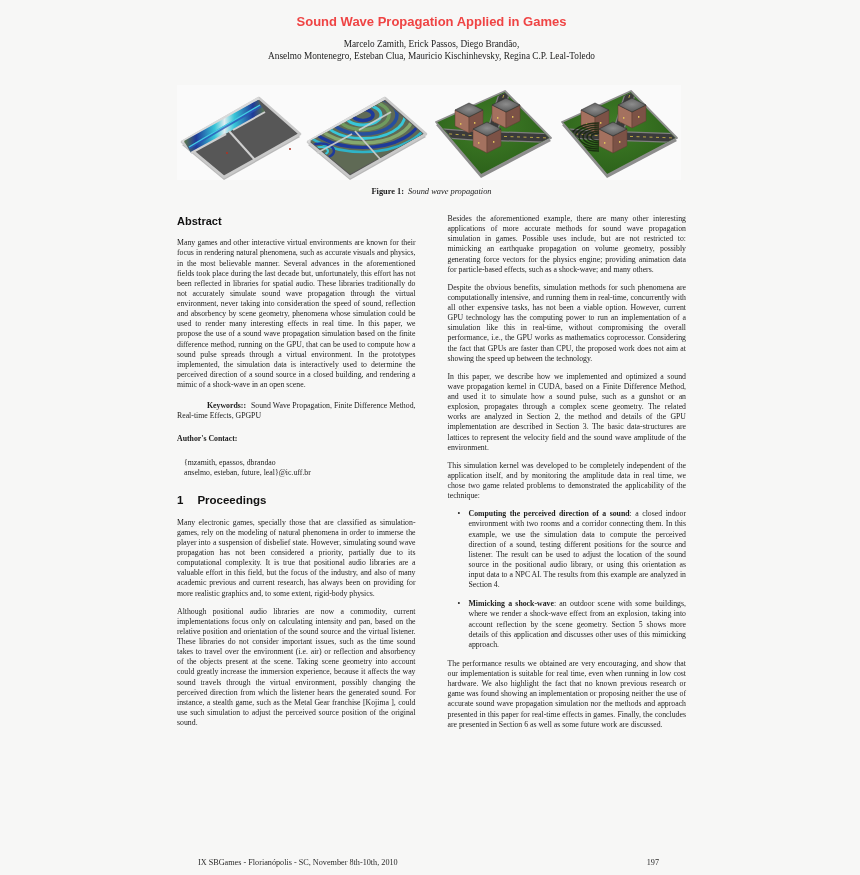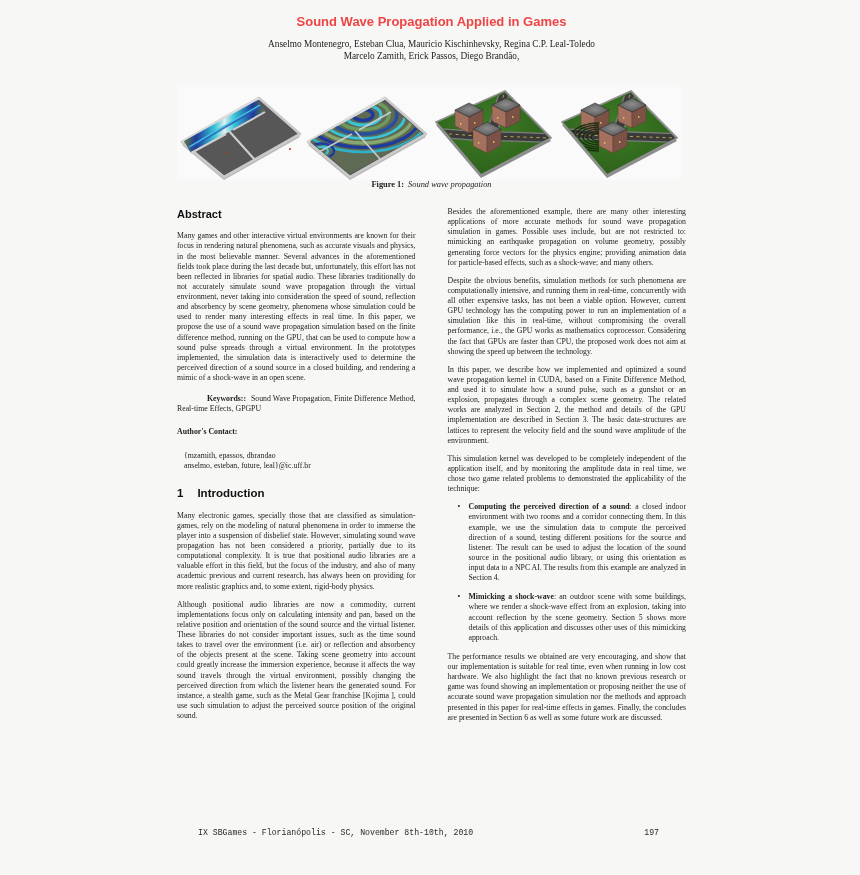--- a/index.html
+++ b/index.html
@@ -22,21 +22,21 @@
   }
   .paper-title {
     margin-top:14px; text-align:center;
     font-family:"Liberation Sans","DejaVu Sans",sans-serif;
     font-weight:bold; font-size:13px; color:#ef4444;
   }
   .authors { margin-top:9px; text-align:center; font-size:9.3px; line-height:12px; color:#222; }
 
   .figure-strip { margin-top:23px; display:flex; }
   .fig-tile { width:126px; height:95px; background:#fafafa; }
-  .fig-caption { text-align:center; font-size:8.4px; }
+  .fig-caption { margin-top:7px; text-align:center; font-size:8.4px; }
   .fig-caption .cap-label { font-weight:bold; }
   .fig-caption .cap-text { font-style:italic; margin-left:4px; }
 
   .columns { margin-top:18px; display:flex; gap:32px; }
   .col { width:244.5px; font-size:7.8px; line-height:1.3; }
   .col p { text-align:justify; margin-bottom:8px; }
 
   h2.abstract-h {
     font-family:"Liberation Sans","DejaVu Sans",sans-serif;
     font-size:11px; font-weight:bold; color:#111; margin-bottom:10px;
@@ -51,24 +51,24 @@
   .kw .b, .b { font-weight:bold; }
   .kw .b { margin-right:5px;padding-left:30px; }
   .contact-h { font-weight:bold; margin-top:13px; }
   .contact-block { margin-top:13px; padding-left:7px; }
 
   ul.bullets { list-style:none; margin:0 0 8px 0; }
   ul.bullets li { position:relative; margin-left:21px; margin-bottom:9px; text-align:justify; }
   ul.bullets li::before { content:"\2022"; position:absolute; left:-11px; top:0; }
 
   .page-footer {
-    position:absolute; left:177px; top:828px; width:509px;
+    position:absolute; left:177px; top:858px; width:509px;
     display:flex; justify-content:space-between;
     padding:0 27px 0 21px;
-    font-family:Liberation Mono, monospace;
+    font-family:Liberation Serif, serif;
     font-size:8.2px; color:#2a2a2a;
   }
   svg { display:block; }
 </style>
 </head>
 <body>
 
 <svg width="0" height="0" style="position:absolute" aria-hidden="true">
   <defs>
     <linearGradient id="wavebandg" x1="0" y1="0" x2="1" y2="0">
@@ -143,22 +143,22 @@
     </g>
   </defs>
 </svg>
 
 <div class="content">
 
 
   <h1 class="paper-title">Sound Wave Propagation Applied in Games</h1>
 
   <div class="authors">
+    <div>Marcelo Zamith, Erick Passos, Diego Brandão,</div>
     <div>Anselmo Montenegro, Esteban Clua, Mauricio Kischinhevsky, Regina C.P. Leal-Toledo</div>
-    <div>Marcelo Zamith, Erick Passos, Diego Brandão,</div>
   </div>
 
   <div class="figure-strip">
     <div class="fig-tile">
       <svg width="126" height="95" viewBox="0 0 126 95">
         <use href="#room-slab"></use>
         <polygon points="7,56 81,15 88,27 14,68" fill="url(#wavebandg)"></polygon>
         <path d="M12,63 C 32,51 56,37 84,21" stroke="#2a57b8" stroke-width="3" fill="none" opacity="0.8"></path>
         <path d="M12,62 C 32,50 56,36 83,20" stroke="#45d8e8" stroke-width="1.3" fill="none" opacity="0.9"></path>
         <line x1="14" y1="68" x2="49" y2="49" stroke="#cfcfcf" stroke-width="2"></line>
@@ -223,21 +223,21 @@
         <span class="b">Keywords::</span><span>Sound Wave Propagation, Finite Difference Method, Real-time Effects, GPGPU</span>
       </p>
 
       <div class="contact-h">Author's Contact:</div>
       <div class="contact-block">
         <div>{mzamith, epassos, dbrandao</div>
         <div>anselmo, esteban, future, leal}@ic.uff.br</div>
       </div>
 
       <h2 class="section-h">
-        <span class="sec-num">1</span><span>Introduction</span>
+        <span class="sec-num">1</span><span>Proceedings</span>
       </h2>
       <p>Many electronic games, specially those that are classified as simulation-games, rely on the modeling of natural phenomena in order to immerse the player into a suspension of disbelief state. However, simulating sound wave propagation has not been considered a priority, partially due to its computational complexity. It is true that positional audio libraries are a valuable effort in this field, but the focus of the industry, and also of many academic previous and current research, has always been on providing for more realistic graphics and, to some extent, rigid-body physics.</p>
       <p>Although positional audio libraries are now a commodity, current implementations focus only on calculating intensity and pan, based on the relative position and orientation of the sound source and the virtual listener. These libraries do not consider important issues, such as the time sound takes to travel over the environment (i.e. air) or reflection and absorbency of the objects present at the scene. Taking scene geometry into account could greatly increase the immersion experience, because it affects the way sound travels through the virtual environment, possibly changing the perceived direction from which the listener hears the generated sound. For instance, a stealth game, such as the Metal Gear franchise [Kojima ], could use such simulation to adjust the perceived source position of the original sound.</p>
     </div>
 
     <div class="col">
       <p>Besides the aforementioned example, there are many other interesting applications of more accurate methods for sound wave propagation simulation in games. Possible uses include, but are not restricted to: mimicking an earthquake propagation on volume geometry, possibly generating force vectors for the physics engine; providing animation data for particle-based effects, such as a shock-wave; and many others.</p>
       <p>Despite the obvious benefits, simulation methods for such phenomena are computationally intensive, and running them in real-time, concurrently with all other expensive tasks, has not been a viable option. However, current GPU technology has the computing power to run an implementation of a simulation like this in real-time, without compromising the overall performance, i.e., the GPU works as mathematics coprocessor. Considering the fact that GPUs are faster than CPU, the proposed work does not aim at showing the speed up between the technology.</p>
       <p>In this paper, we describe how we implemented and optimized a sound wave propagation kernel in CUDA, based on a Finite Difference Method, and used it to simulate how a sound pulse, such as a gunshot or an explosion, propagates through a complex scene geometry. The related works are analyzed in Section 2, the method and details of the GPU implementation are described in Section 3. The basic data-structures are lattices to represent the velocity field and the sound wave amplitude of the environment.</p>
       <p>This simulation kernel was developed to be completely independent of the application itself, and by monitoring the amplitude data in real time, we chose two game related problems to demonstrated the applicability of the technique:</p>

